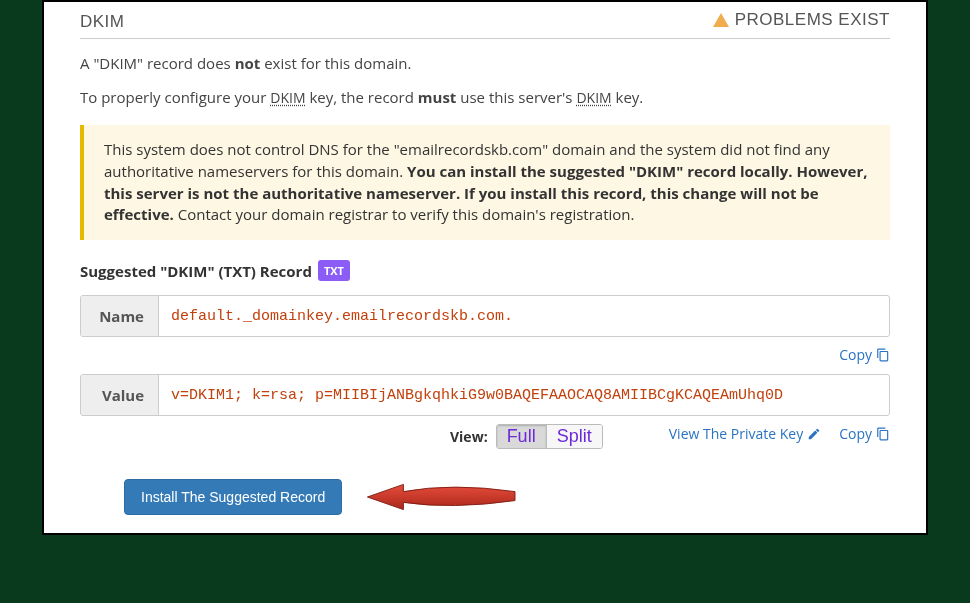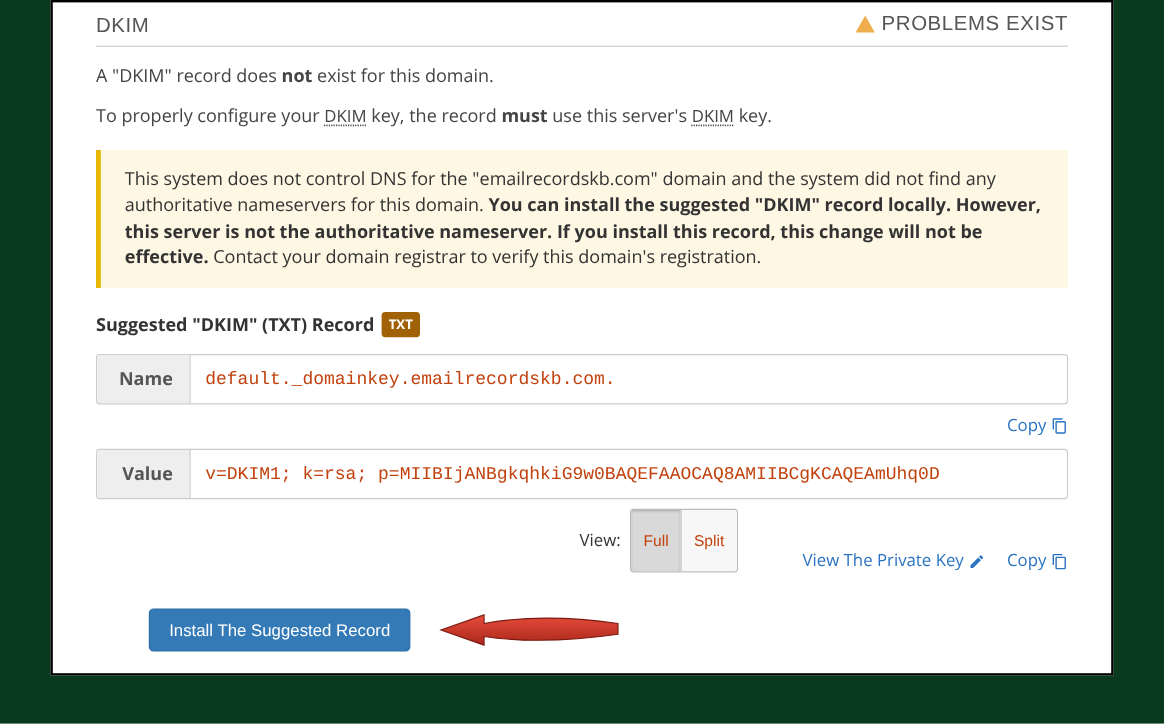--- a/index.html
+++ b/index.html
@@ -70,21 +70,21 @@
   }
   .suggested {
     font-weight: 700;
     font-size: 15px;
     margin: 16px 0 14px 0;
     display: flex;
     align-items: center;
     gap: 6px;
   }
   .txt-badge {
-    background: #a16207;
+    background: #8b5cf6;
     color: #fff;
     font-size: 11px;
     padding: 3px 6px;
     border-radius: 3px;
     font-weight: 700;
   }
   .field-row {
     display: flex;
     border: 1px solid #ccc;
     border-radius: 3px;
@@ -108,46 +108,46 @@
     padding: 10px 12px;
     font-family: "Courier New", monospace;
     font-size: 15px;
     color: #c2410c;
     outline: none;
     background:#fff;
   }
   .row-actions {
     display: flex;
     justify-content: flex-end;
-    align-items: flex-end;
+    align-items: flex-start;
     gap: 18px;
     margin: 8px 0 0 0;
     font-size: 14px;
   }
   .row-actions .left-group {
     display: flex;
     align-items: center;
     gap: 8px;
     margin-right: auto;
     padding-left: 370px;
   }
-  .view-lbl { font-weight: 400; margin-left: 33px; }
+  .view-lbl { font-weight: 700; }
   .btn-group {
     display: inline-flex;
     border: 1px solid #bbb;
     border-radius: 3px;
     overflow: hidden;
   }
   .btn-group button {
     border: none;
     background: #f7f7f7;
-    padding: 18px 10px;
-    font-size: 13px;
+    padding: 1px 10px;
+    font-size: 18px;
     cursor: pointer;
-    color:#c2410c;
+    color:#6d28d9;
   }
   .btn-group button.active {
     background: #d9d9d9;
     box-shadow: inset 0 1px 2px rgba(0,0,0,0.2);
   }
   .btn-group button + button { border-left: 1px solid #bbb; }
   .link {
     color: #2b73c2;
     cursor: pointer;
     display: inline-flex;

